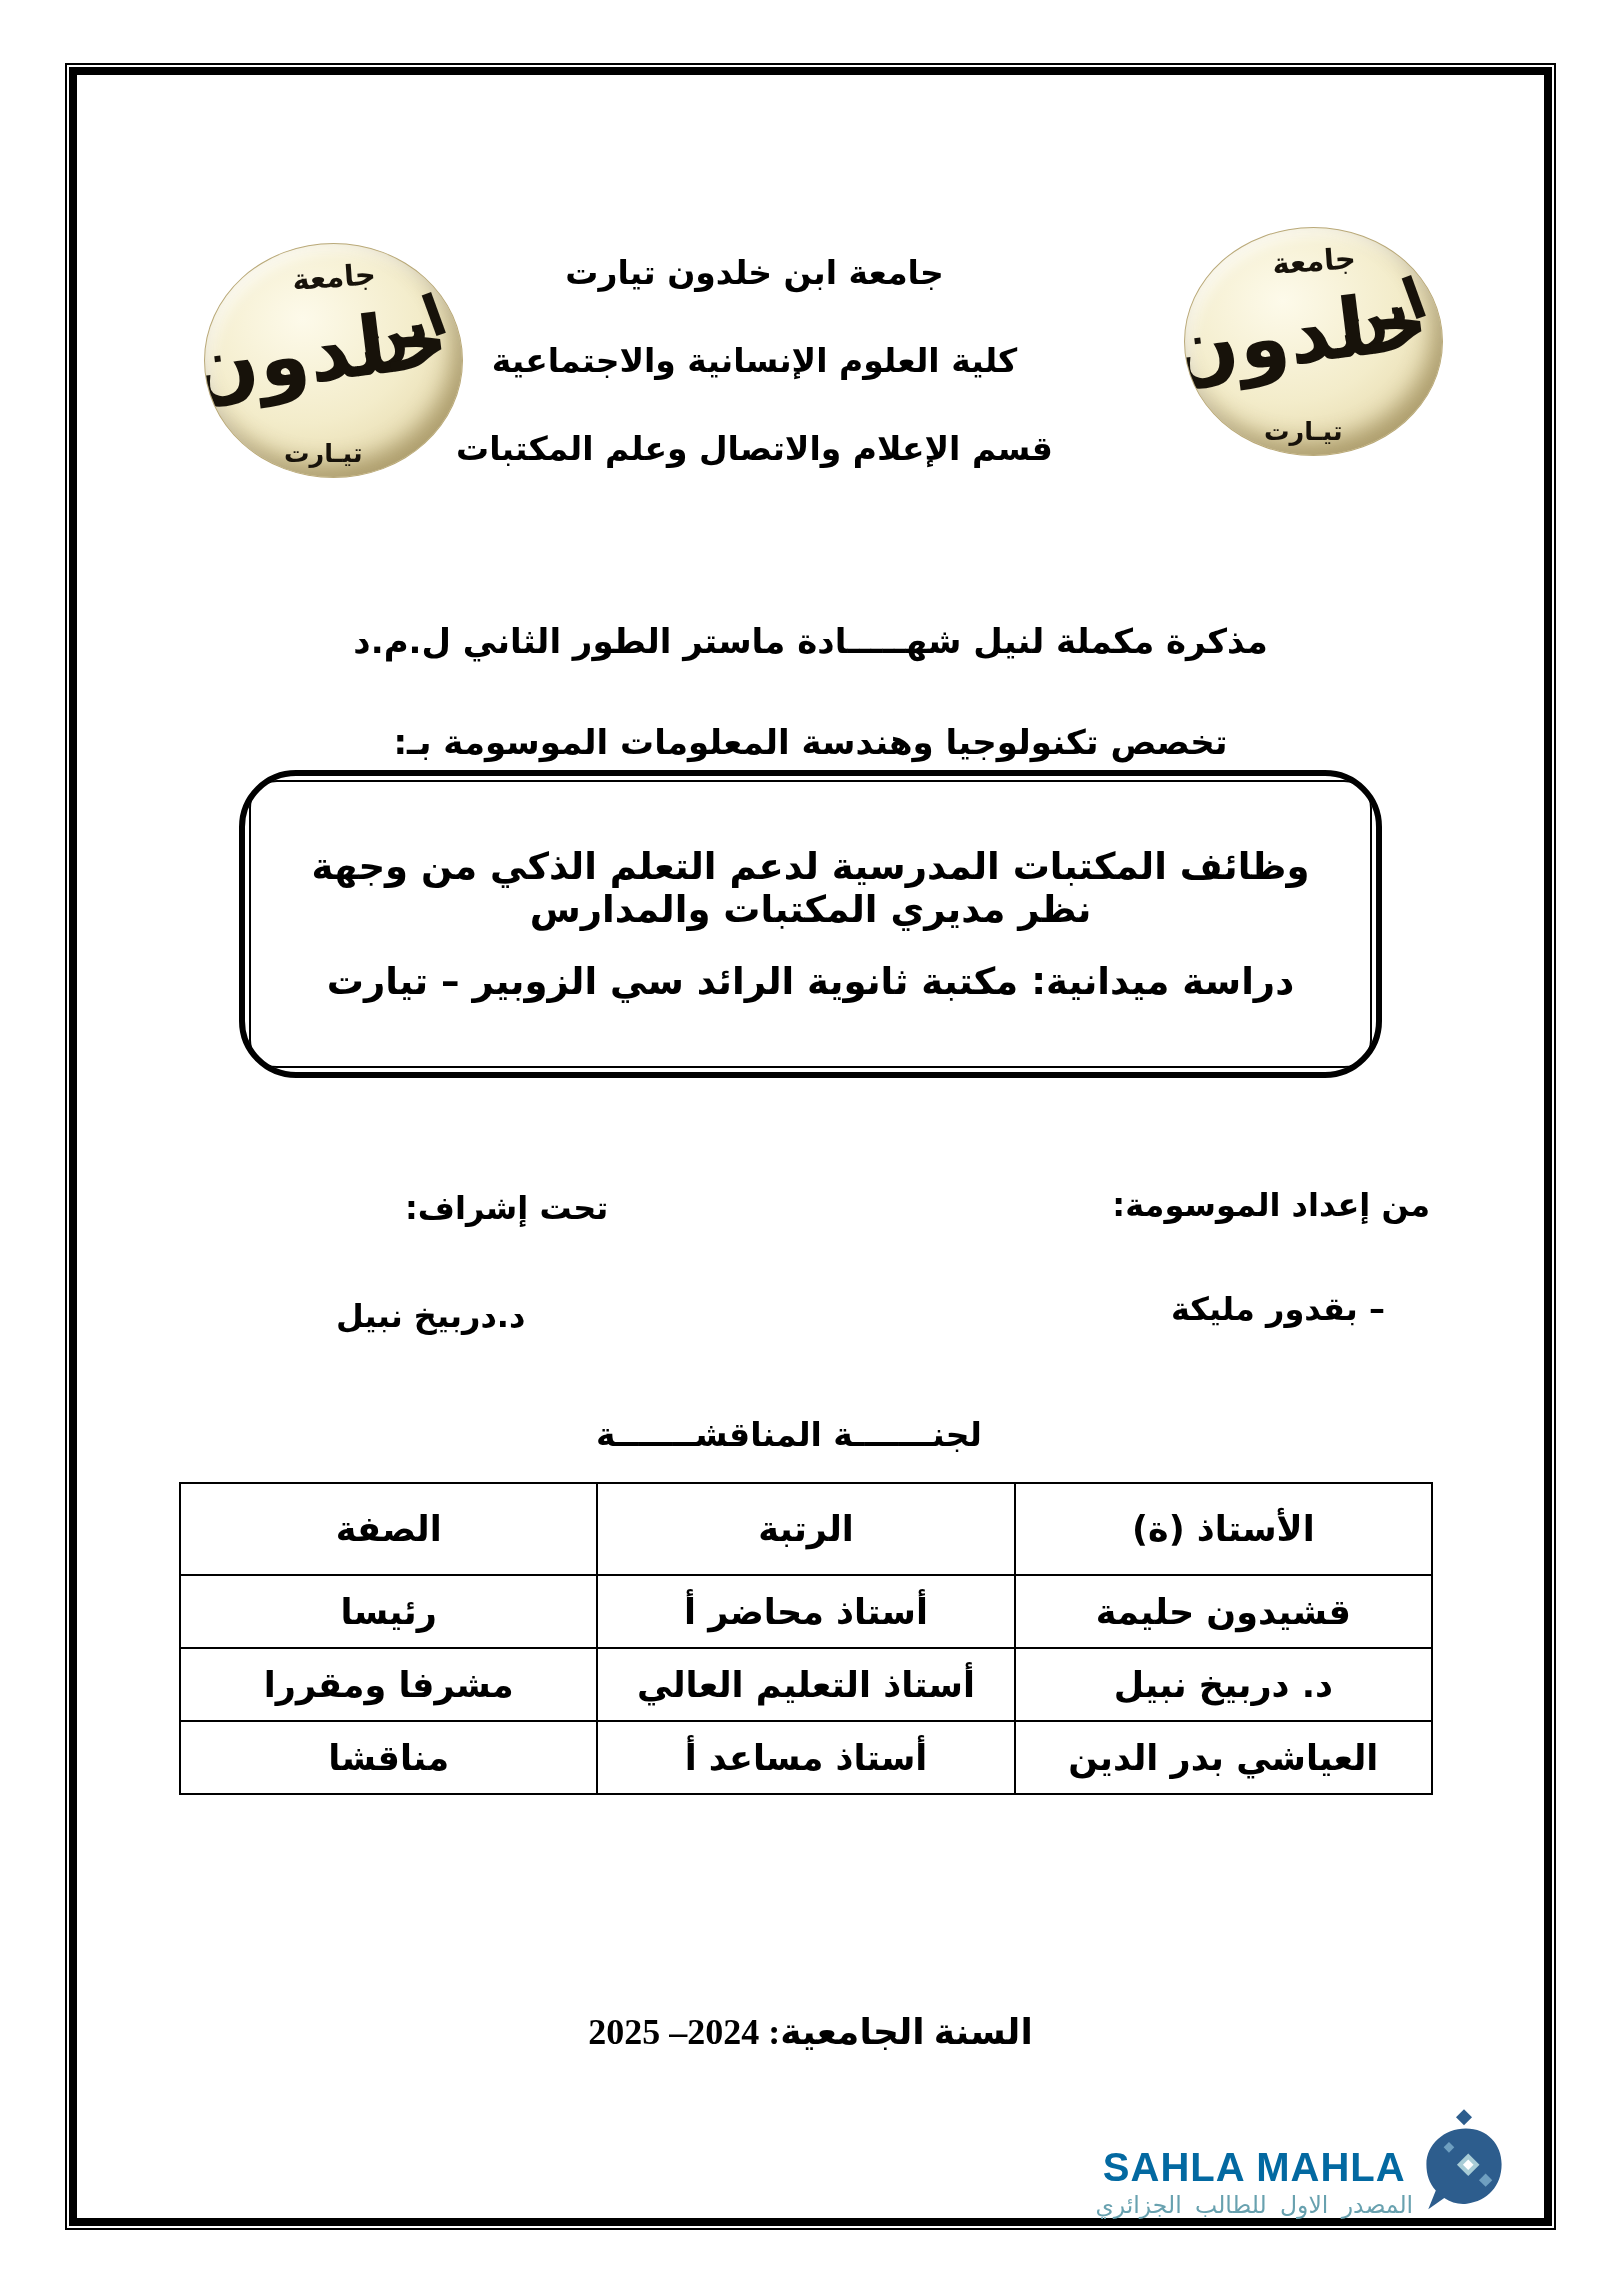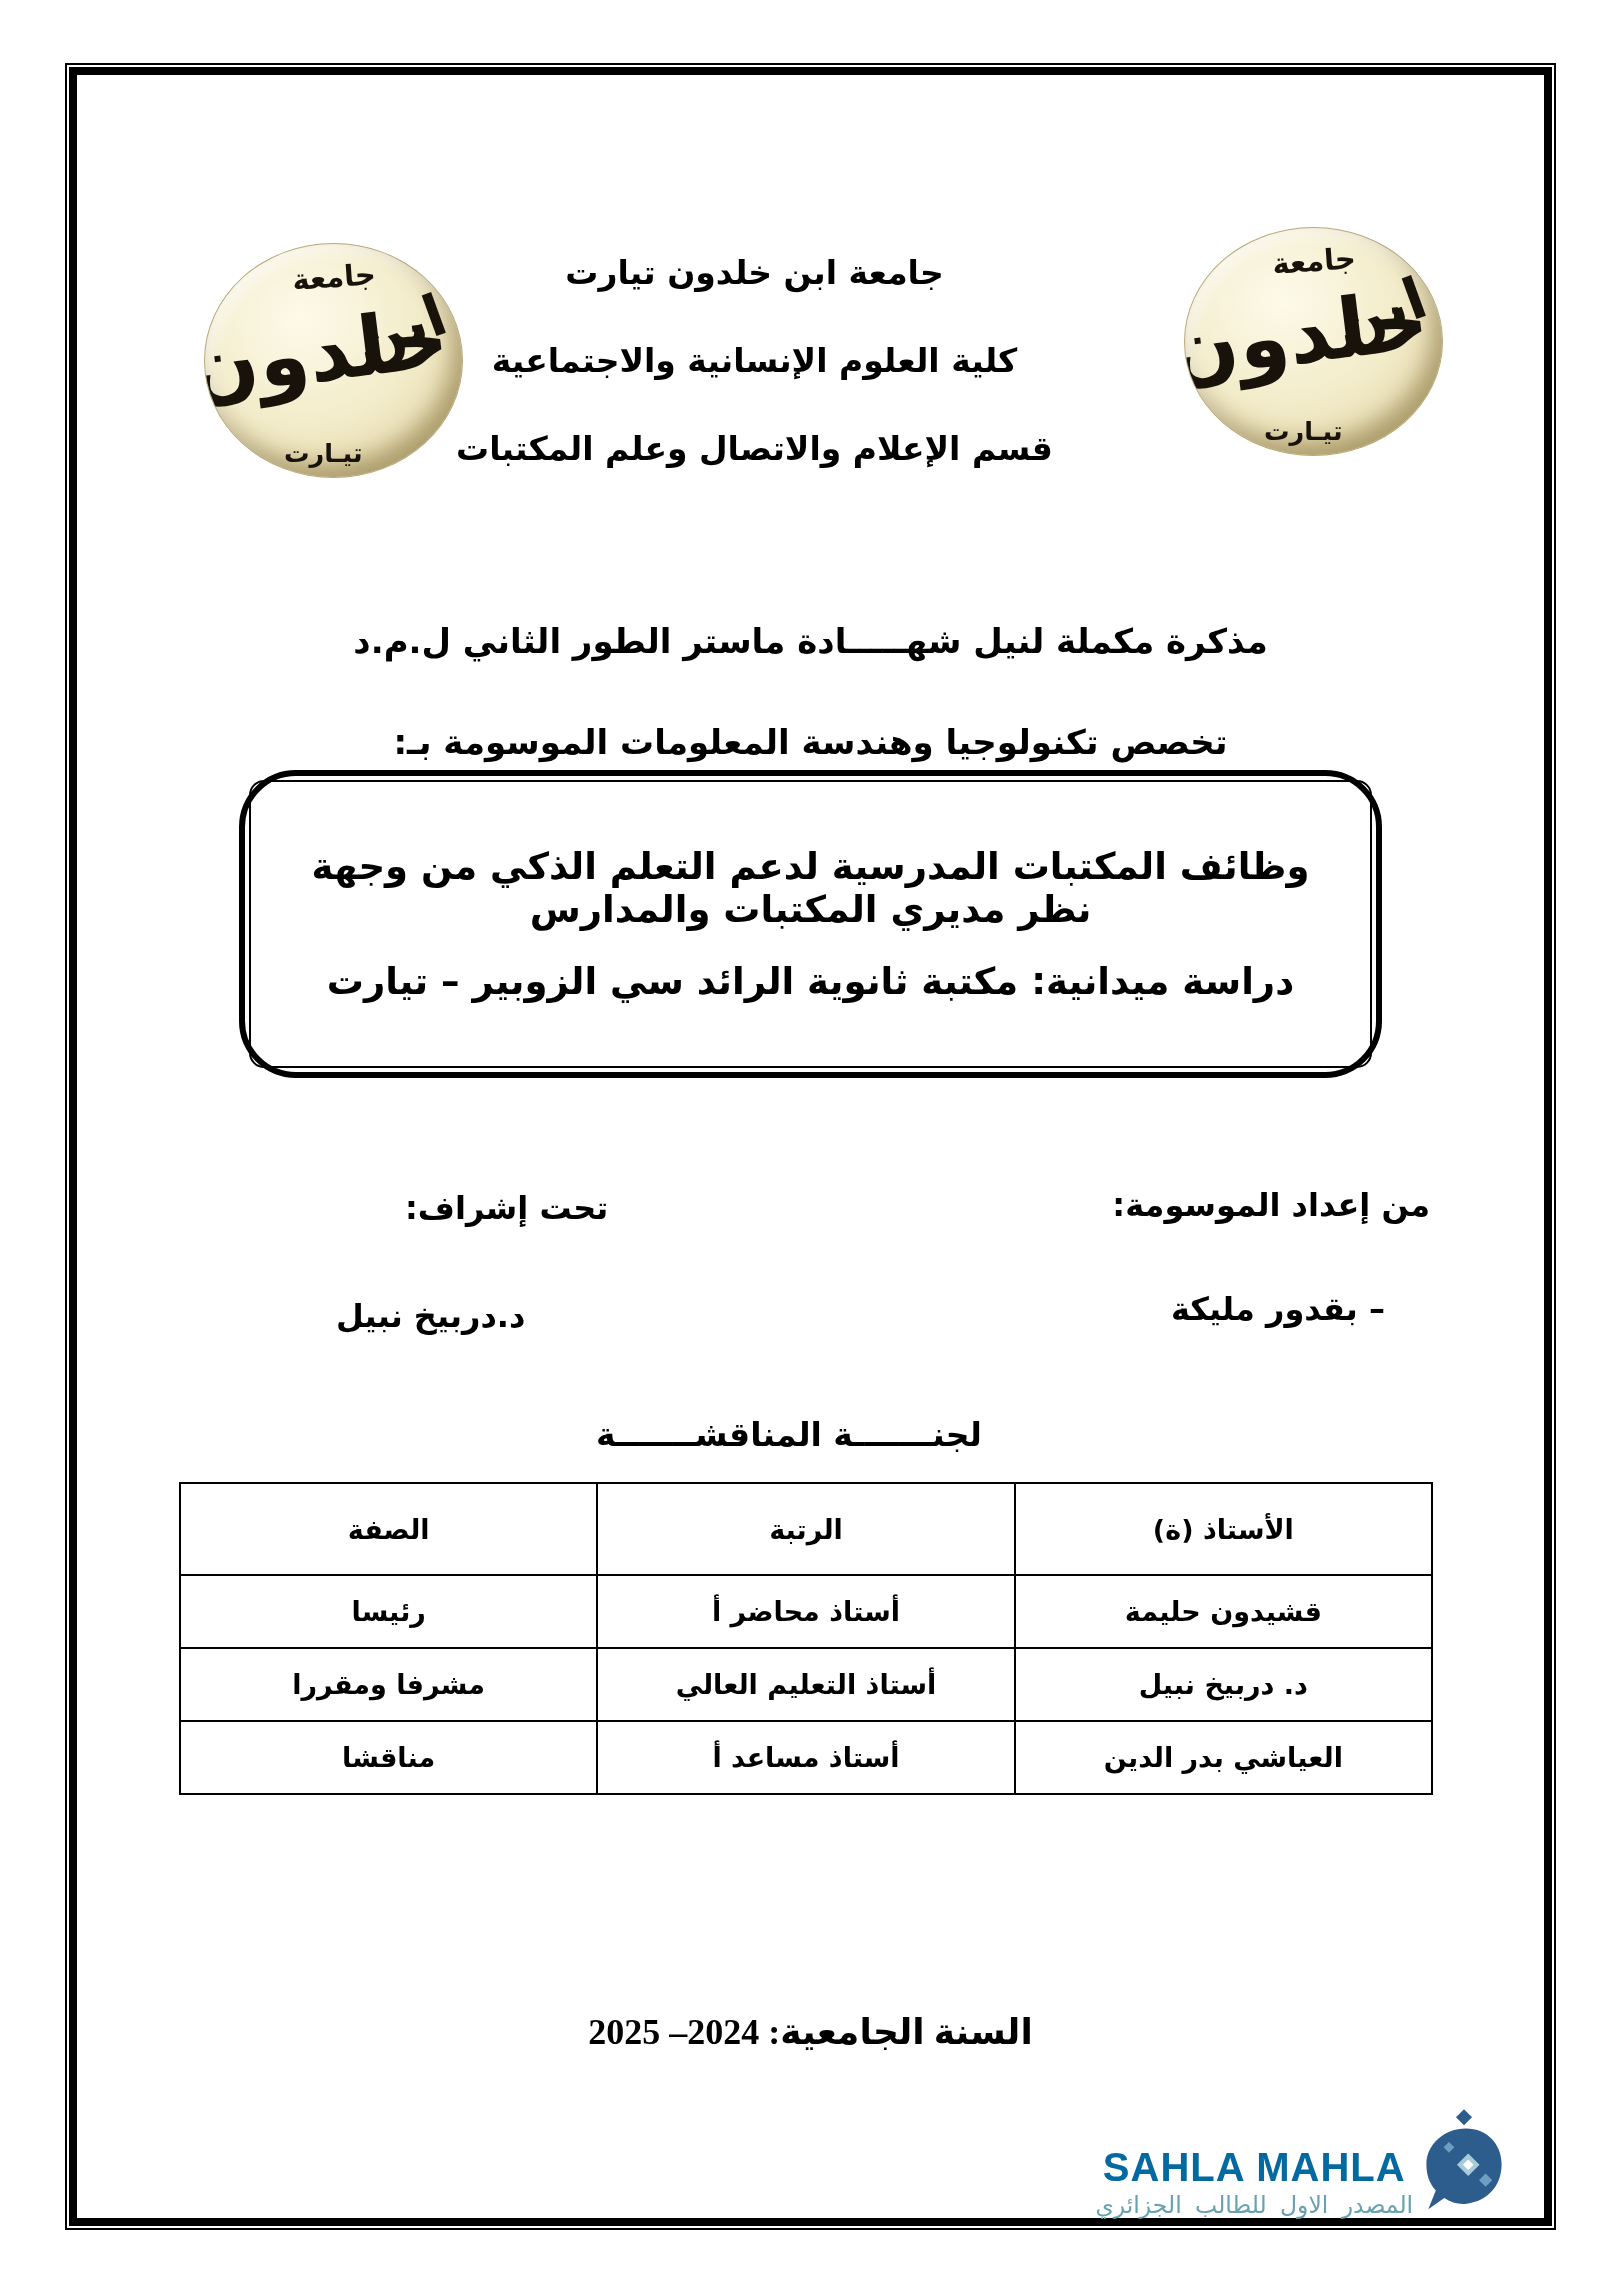--- a/index.html
+++ b/index.html
@@ -45,21 +45,21 @@
     display:flex; flex-direction:column; gap:50px;
     text-align:center; font-weight:bold; font-size:34px; line-height:51px;
   }
 
   
   .title-box {
     position:absolute; left:239px; top:770px; width:1143px; height:308px;
     border:6.9px solid #000; border-radius:57px;
   }
   .title-box-inner {
-    position:absolute; inset:3.9px; border:2.9px solid #000; border-radius:15px;
+    position:absolute; inset:3.9px; border:2.9px solid #000; border-radius:28px;
     display:flex; flex-direction:column; justify-content:center; gap:29px;
     text-align:center; font-weight:bold; font-size:37px; padding:0 25px;
   }
 
   
   .abs-line { position:absolute; font-weight:bold; font-size:32px; white-space:nowrap; }
   .author-label     { top:1186px; right:191px; }
   .author-name      { top:1258px; right:236px;margin-top:32px; }
   .supervisor-label { top:1189px; left:405px; }
   .supervisor-name  { top:1297px; left:336px; }
@@ -68,21 +68,21 @@
   .committee-heading {
     position:absolute; top:1415px; left:0; width:1578px;
     text-align:center; font-weight:bold; font-size:33px;
   }
   table.committee-table {
     position:absolute; left:179px; top:1482px; width:1254px;
     border-collapse:collapse; table-layout:fixed;
   }
   .committee-table th, .committee-table td {
     border:2.9px solid #000; text-align:center; vertical-align:middle;
-    font-weight:bold; font-size:27px; padding:0 7.8px;
+    font-weight:bold; font-size:35px; padding:0 7.8px;
   }
   .committee-table thead tr { height:92px; }
   .committee-table tbody tr { height:73px; }
 
   
   .year-line {
     position:absolute; top:2011px; left:0; right:0;
     text-align:center; font-weight:bold; font-size:36px;
     font-family:"Liberation Serif","DejaVu Sans",serif;
   }

